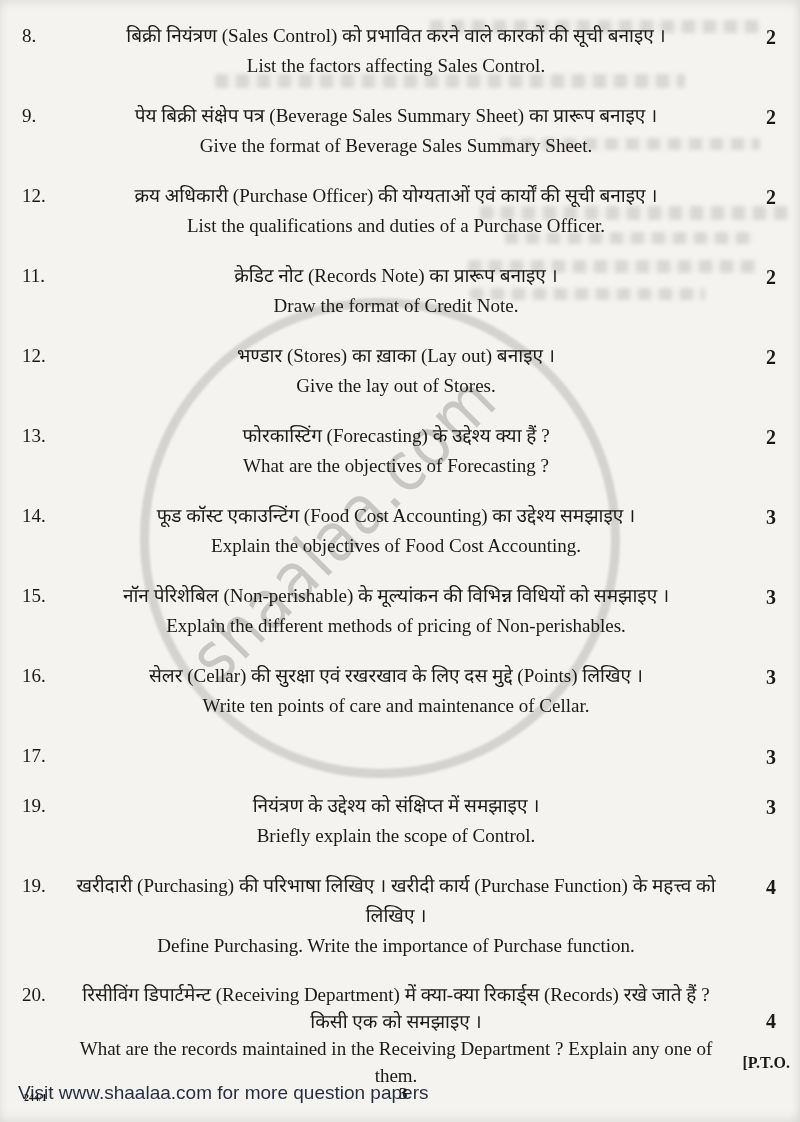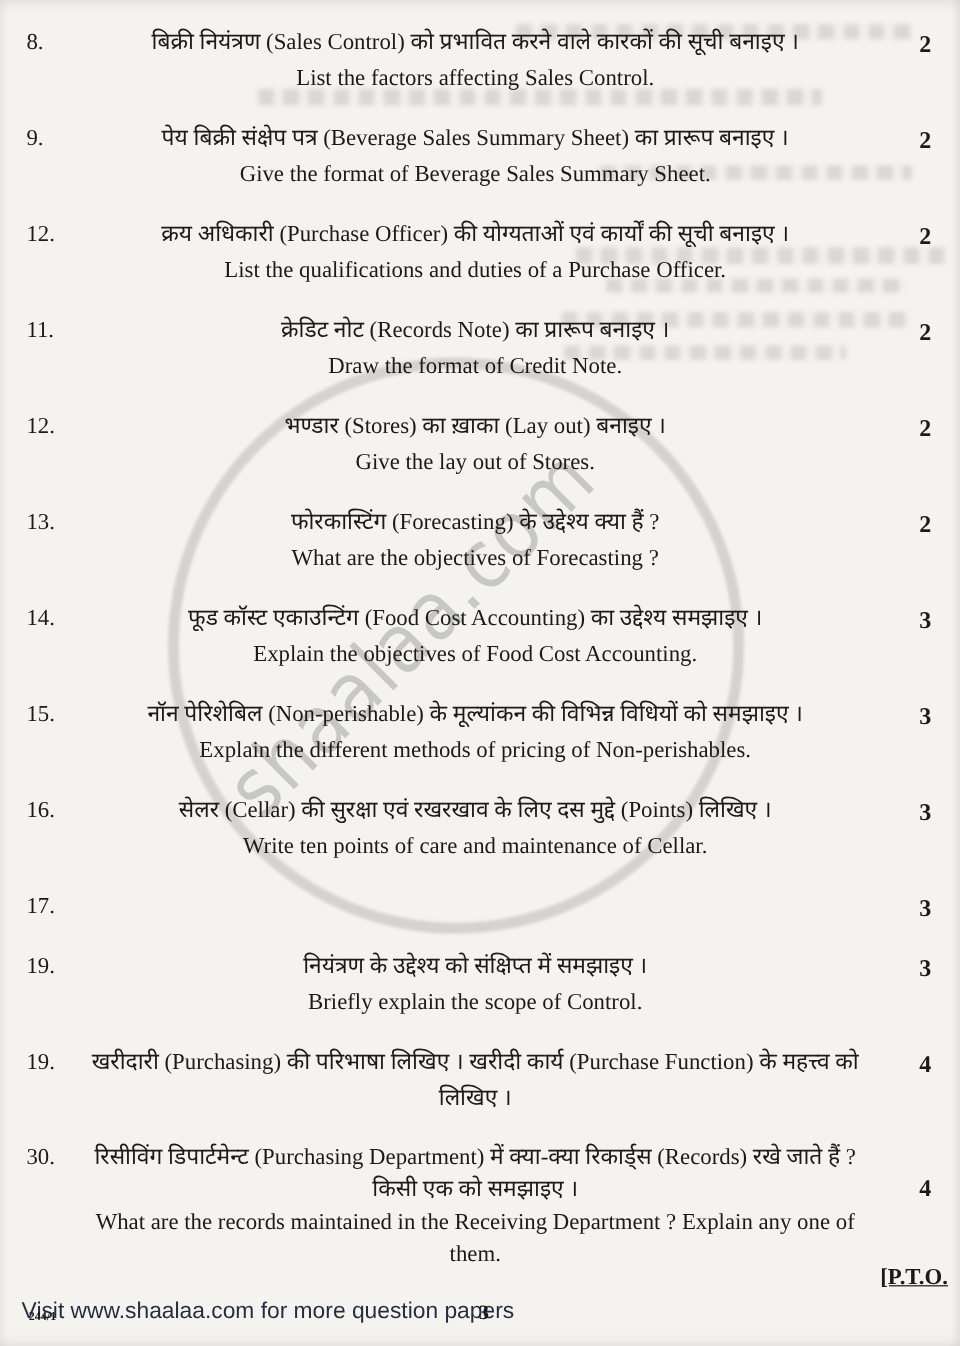--- a/index.html
+++ b/index.html
@@ -27,21 +27,21 @@
              font-family:"DejaVu Sans",sans-serif; font-size:68px; letter-spacing:2px;
              color:rgba(132,132,132,.40); white-space:nowrap; z-index:1; }
 
   
   .smudge { position:absolute; z-index:0; filter:blur(2px); opacity:.38; border-radius:2px;
             background:repeating-linear-gradient(90deg, rgba(108,102,94,.5) 0 13px, rgba(108,102,94,.06) 13px 21px); }
 
   
   .paper-code { position:absolute; left:24px; top:1092px; font-size:10px; font-weight:bold; z-index:4; }
   .page-num   { position:absolute; left:399px; top:1084px; font-size:17px; font-weight:bold; z-index:4; }
-  .pto        { position:absolute; right:10px; top:1054px; font-size:19px; font-weight:bold; z-index:4;text-decoration:underline; }
+  .pto        { position:absolute; right:10px; top:1054px; font-size:16px; font-weight:bold; z-index:4; }
   .footer-visit { position:absolute; left:18px; top:1082px; z-index:5;
                   font-family:"Liberation Sans","DejaVu Sans",sans-serif;
                   font-size:19px; color:#0f172a; opacity:.9; }
 </style>
 </head>
 <body>
 
 <div class="paper">
 
   <div class="smudge" style="left:430px; top:20px;  width:330px; height:13px;"></div>
@@ -149,28 +149,29 @@
         <div class="hindi">नियंत्रण के उद्देश्य को संक्षिप्त में समझाइए ।</div>
         <div class="english">Briefly explain the scope of Control.</div>
       </div>
       <div class="qmarks">3</div>
     </div>
 
     <div class="question">
       <div class="qnum">19.</div>
       <div class="qtext">
         <div class="hindi">खरीदारी (Purchasing) की परिभाषा लिखिए । खरीदी कार्य (Purchase Function) के महत्त्व को लिखिए ।</div>
+        <div class="english">Define Purchasing. Write the importance of Purchase function.</div>
       </div>
       <div class="qmarks">4</div>
     </div>
 
     <div class="question q-last">
-      <div class="qnum">30.</div>
+      <div class="qnum">20.</div>
       <div class="qtext">
-        <div class="hindi">रिसीविंग डिपार्टमेन्ट (Purchasing Department) में क्या-क्या रिकार्ड्स (Records) रखे जाते हैं ? किसी एक को समझाइए ।</div>
+        <div class="hindi">रिसीविंग डिपार्टमेन्ट (Receiving Department) में क्या-क्या रिकार्ड्स (Records) रखे जाते हैं ? किसी एक को समझाइए ।</div>
         <div class="english">What are the records maintained in the Receiving Department ? Explain any one of them.</div>
       </div>
       <div class="qmarks">4</div>
     </div>
 
   </main>
 
   <div class="paper-code">244/1</div>
   <div class="page-num">3</div>
   <div class="pto">[P.T.O.</div>

